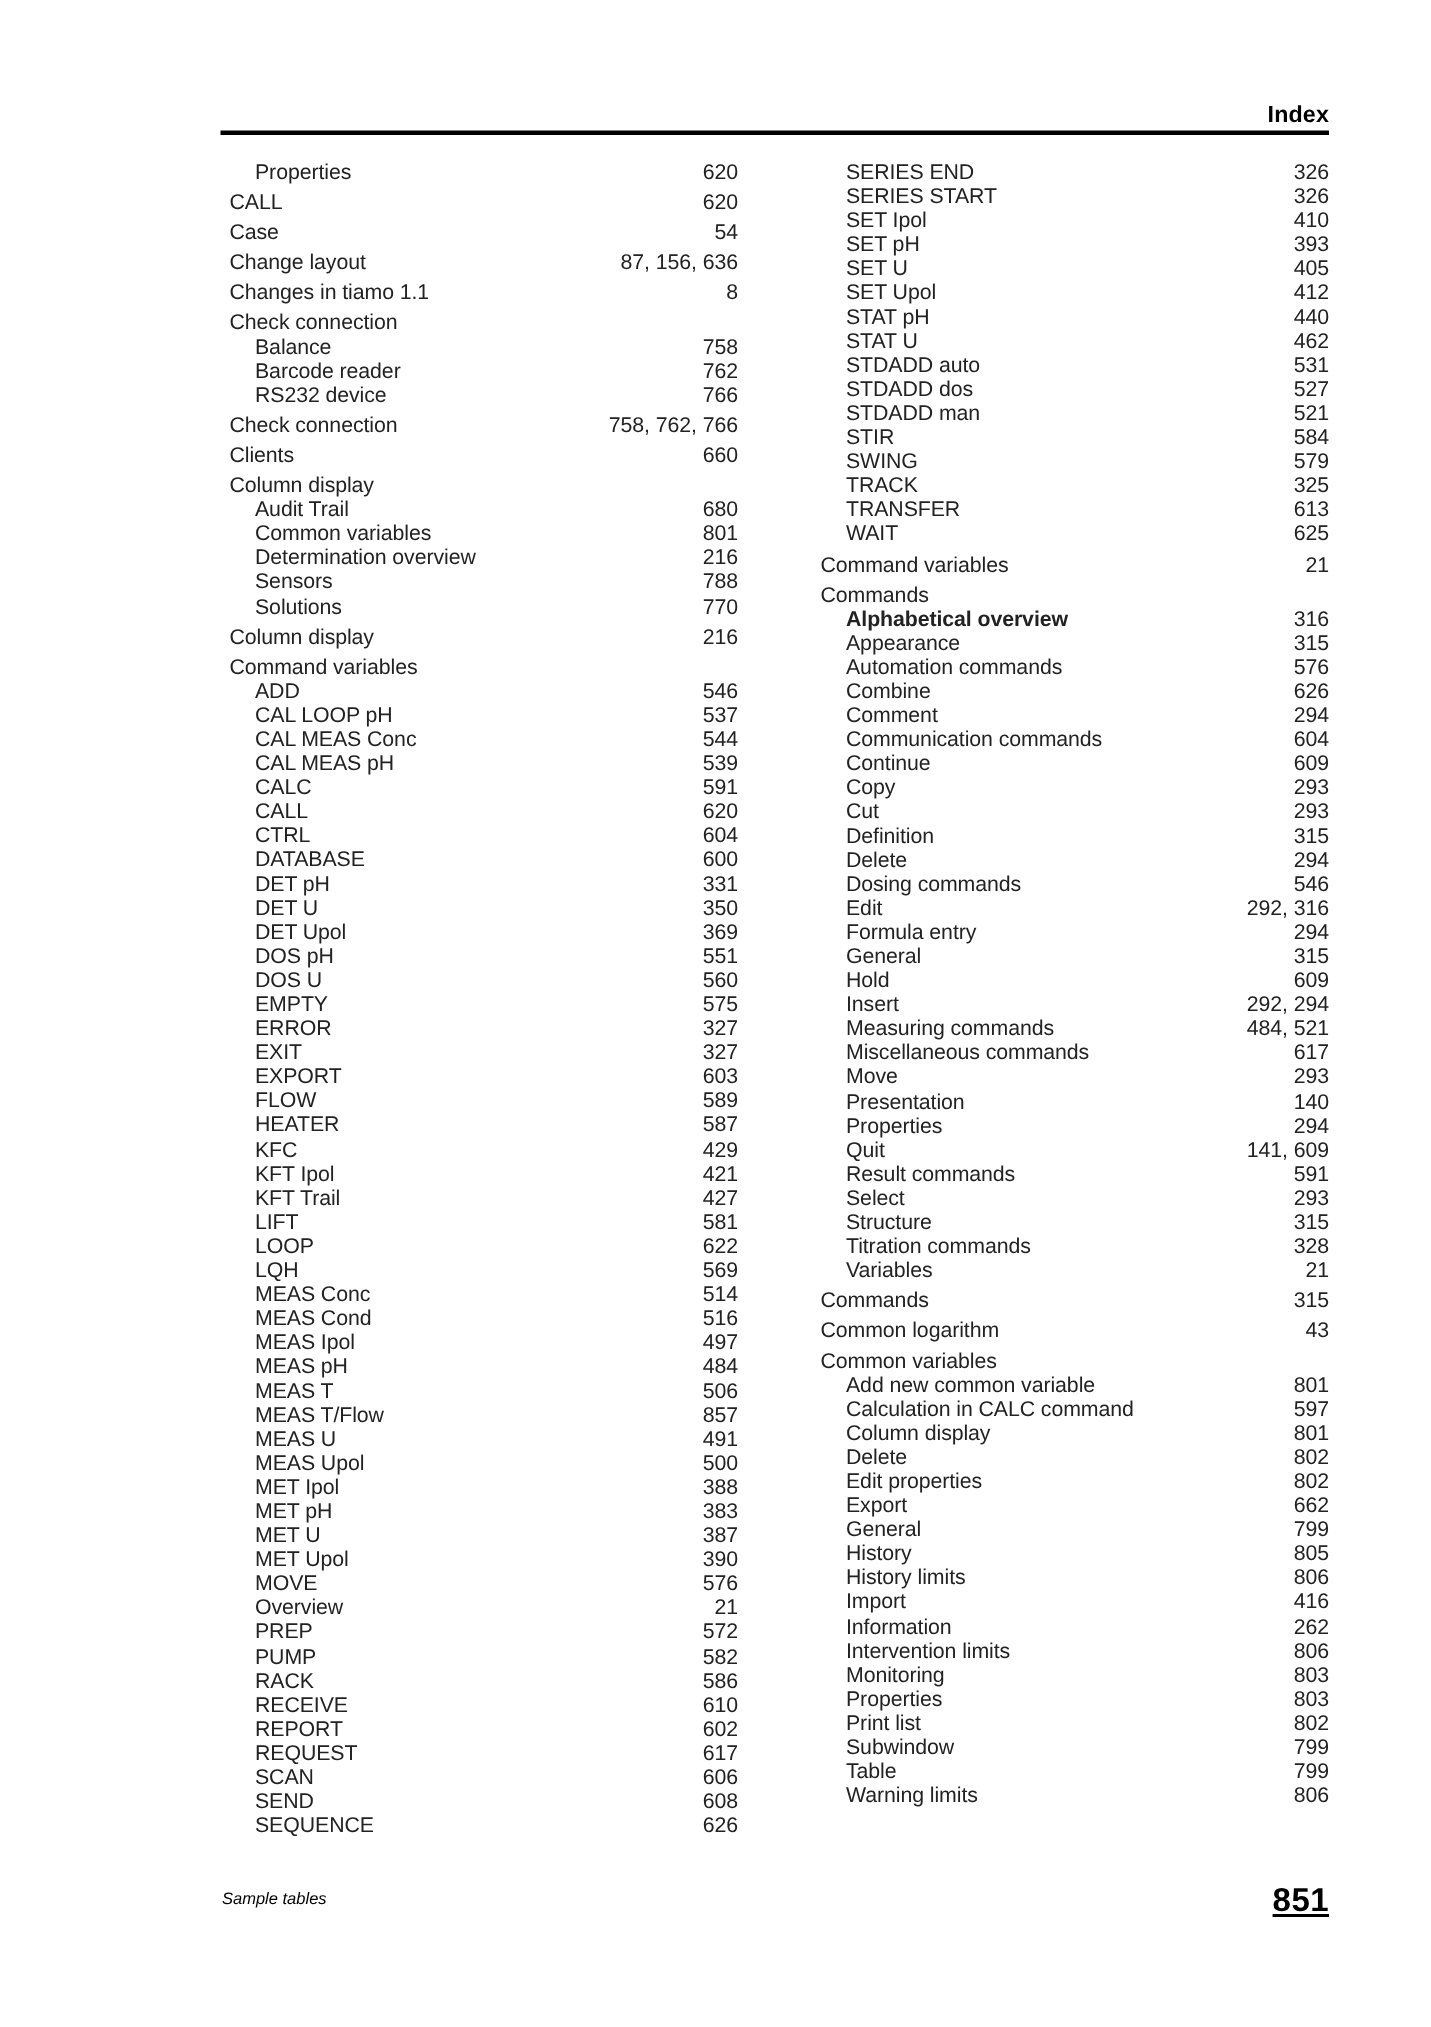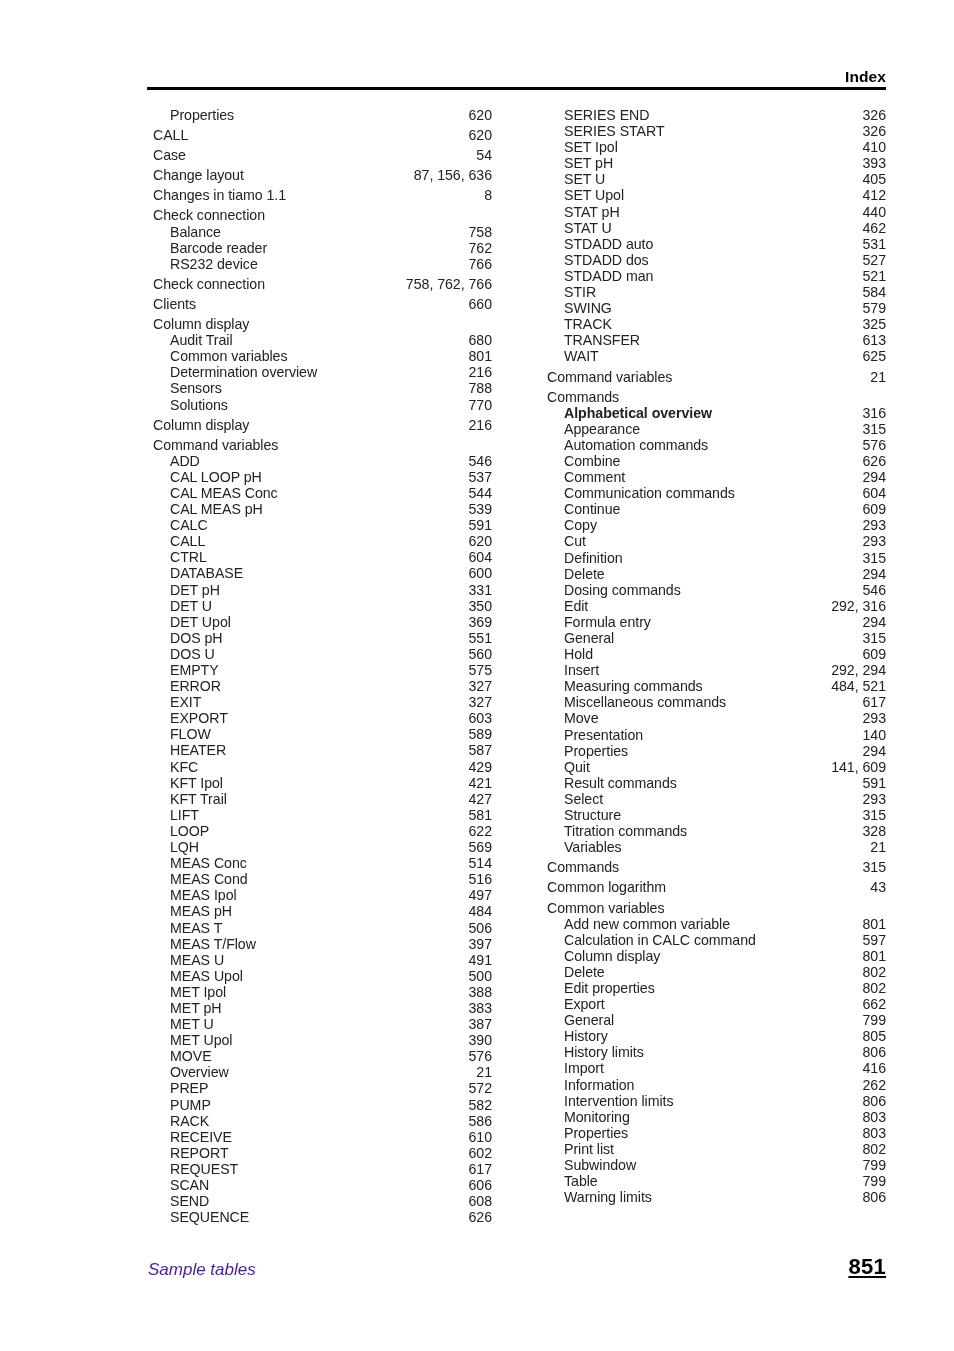--- a/index.html
+++ b/index.html
@@ -106,23 +106,23 @@
     position: absolute;
     left: 127px;
     top: 1258px;
     width: 739px;
     height: 34px;
   }
   .footer-left {
     position: absolute;
     left: 1px;
     top: 2px;
-    font-size: 17px;
+    font-size: 11px;
     font-style: italic;
-    color: #4c1d95;
+    color: #000000;
   }
   .footer-page {
     position: absolute;
     right: 0px;
     top: -4px;
     font-size: 22px;
     font-weight: bold;
     color: #000;
     letter-spacing: 0.3px;
     text-decoration: underline;
@@ -182,21 +182,21 @@
         <div class="entry level2"><span class="label">KFT Ipol</span><span class="pages">421</span></div>
         <div class="entry level2"><span class="label">KFT Trail</span><span class="pages">427</span></div>
         <div class="entry level2"><span class="label">LIFT</span><span class="pages">581</span></div>
         <div class="entry level2"><span class="label">LOOP</span><span class="pages">622</span></div>
         <div class="entry level2"><span class="label">LQH</span><span class="pages">569</span></div>
         <div class="entry level2"><span class="label">MEAS Conc</span><span class="pages">514</span></div>
         <div class="entry level2"><span class="label">MEAS Cond</span><span class="pages">516</span></div>
         <div class="entry level2"><span class="label">MEAS Ipol</span><span class="pages">497</span></div>
         <div class="entry level2"><span class="label">MEAS pH</span><span class="pages">484</span></div>
         <div class="entry level2"><span class="label">MEAS T</span><span class="pages">506</span></div>
-        <div class="entry level2"><span class="label">MEAS T/Flow</span><span class="pages">397</span></div>
+        <div class="entry level2"><span class="label">MEAS T/Flow</span><span class="pages">857</span></div>
         <div class="entry level2"><span class="label">MEAS U</span><span class="pages">491</span></div>
         <div class="entry level2"><span class="label">MEAS Upol</span><span class="pages">500</span></div>
         <div class="entry level2"><span class="label">MET Ipol</span><span class="pages">388</span></div>
         <div class="entry level2"><span class="label">MET pH</span><span class="pages">383</span></div>
         <div class="entry level2"><span class="label">MET U</span><span class="pages">387</span></div>
         <div class="entry level2"><span class="label">MET Upol</span><span class="pages">390</span></div>
         <div class="entry level2"><span class="label">MOVE</span><span class="pages">576</span></div>
         <div class="entry level2"><span class="label">Overview</span><span class="pages">21</span></div>
         <div class="entry level2"><span class="label">PREP</span><span class="pages">572</span></div>
         <div class="entry level2"><span class="label">PUMP</span><span class="pages">582</span></div>

